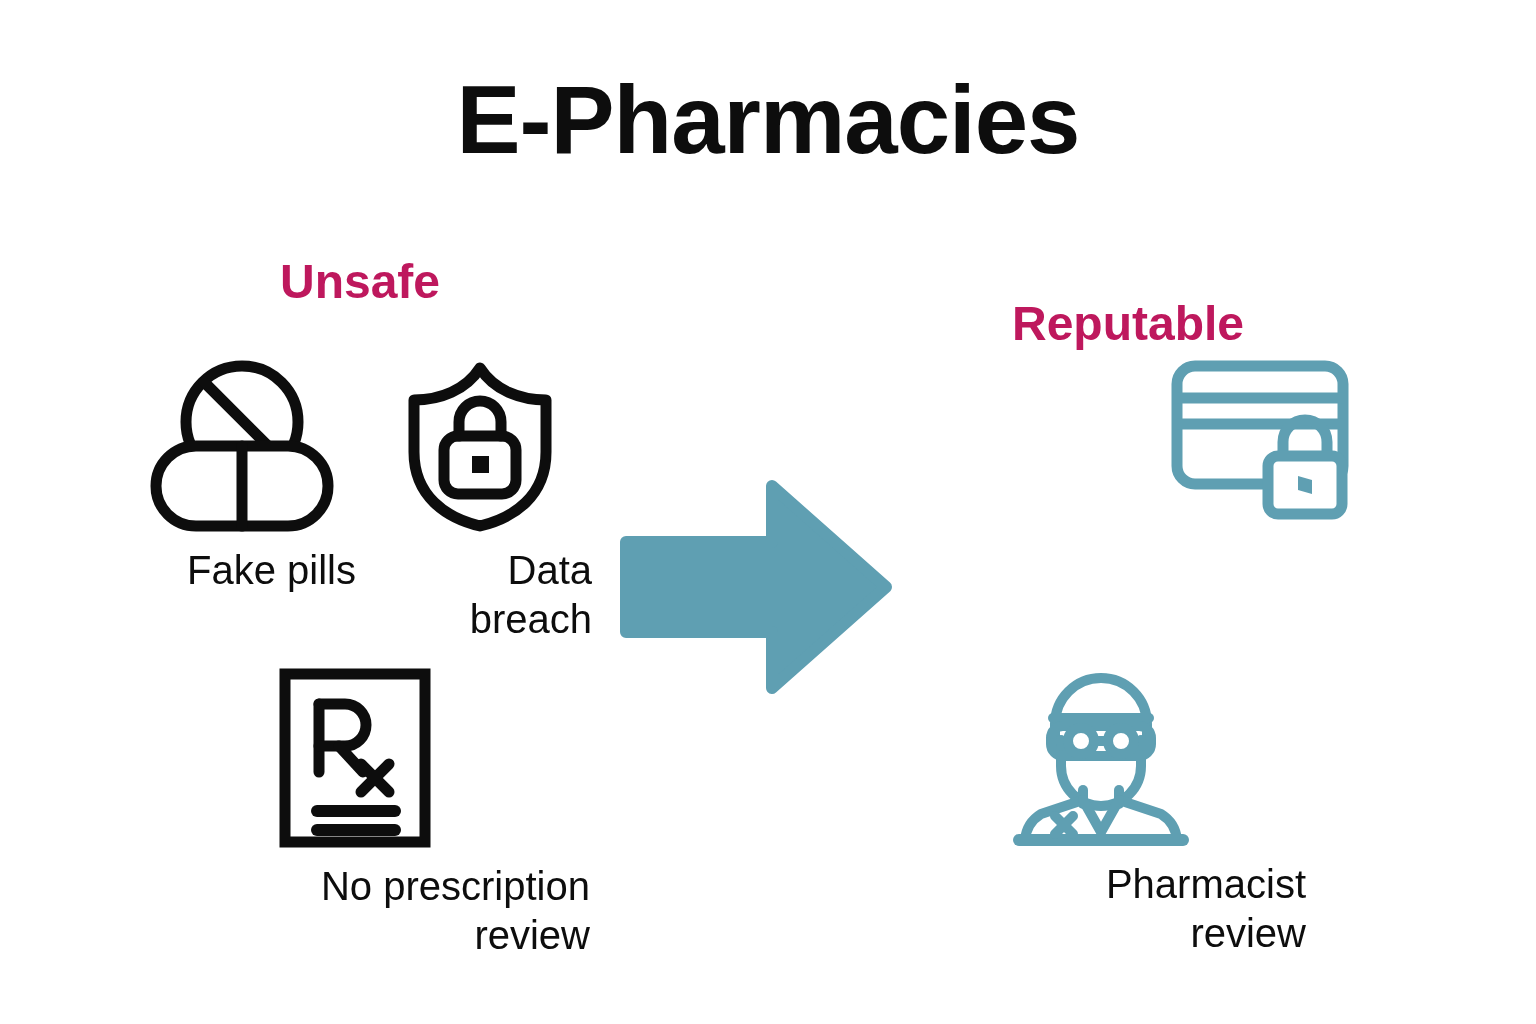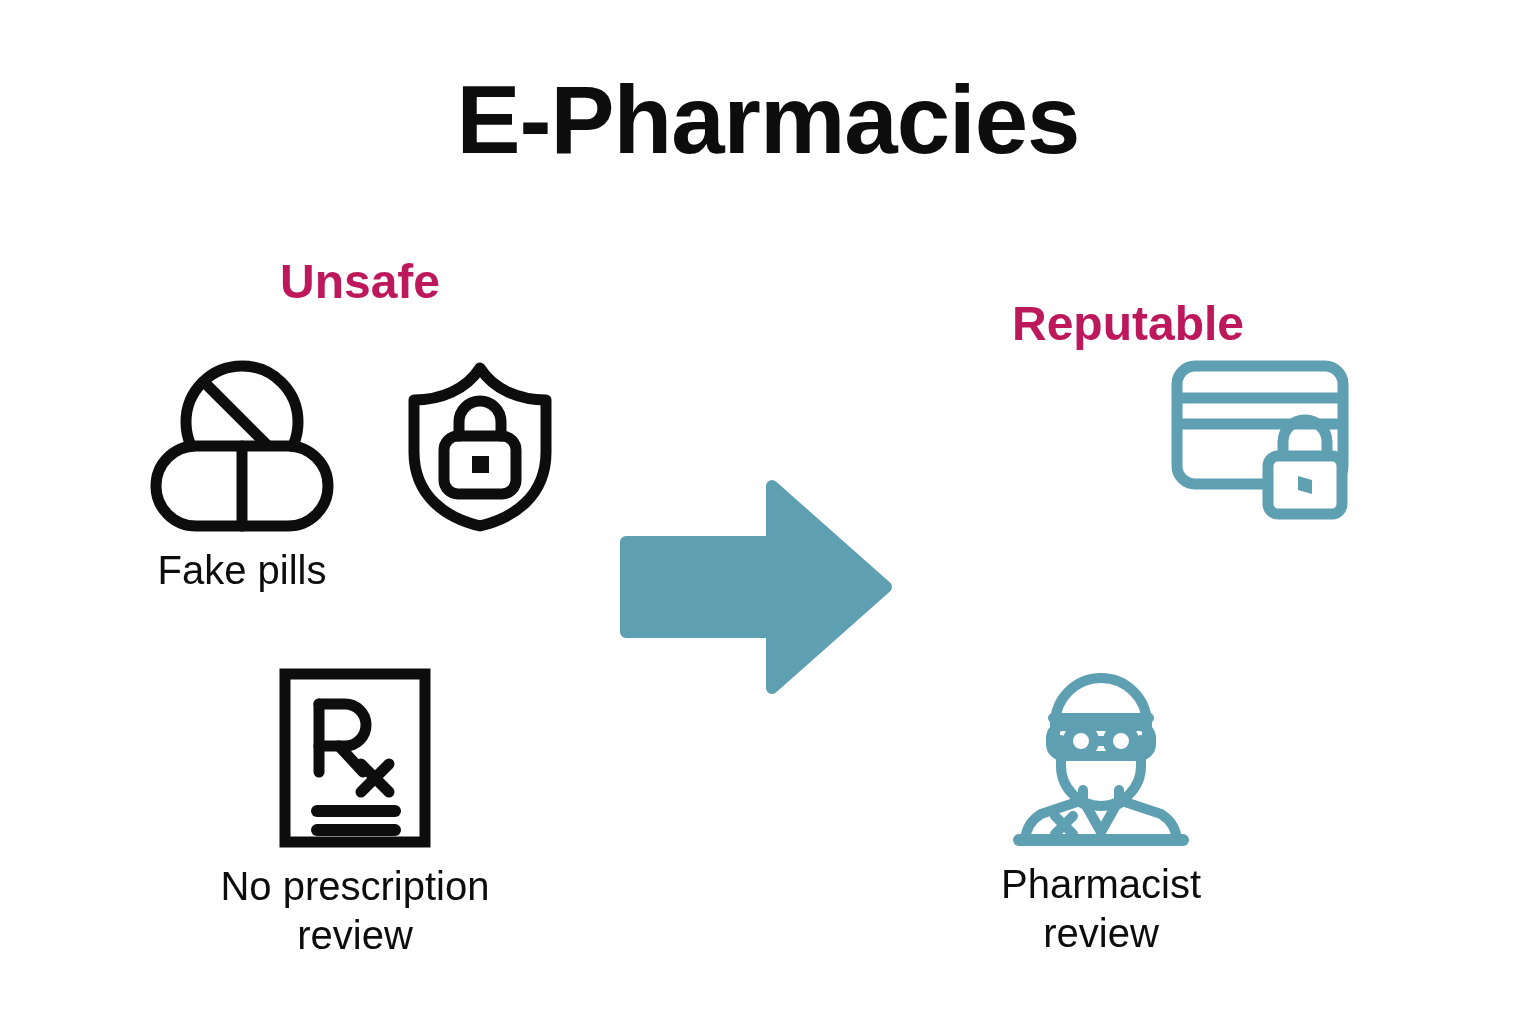--- a/index.html
+++ b/index.html
@@ -43,21 +43,21 @@
     line-height: 1.0;
     text-align: center;
     color: #be185d;
   }
   .col-head.unsafe   { top: 258px; left: 160px;  width: 400px; }
   .col-head.reputable{ top: 258px; left: 928px;  width: 400px; margin-top: 42px; }
 
   
   .cell {
     position: absolute;
-    text-align: center;
+    text-align: right;
   }
   .cell .icon-wrap {
     display: flex;
     align-items: flex-end;
     justify-content: center;
   }
   .cell .label {
     font-size: 40px;
     font-weight: 500;
     line-height: 1.22;
@@ -130,20 +130,22 @@
                    C 120 40 94 30 80 8 Z"></path>
 
           <path d="M59 76 L59 62 A21 21 0 0 1 101 62 L101 76"></path>
 
           <rect x="44" y="76" width="72" height="58" rx="14" ry="14"></rect>
         </g>
 
         <rect x="72" y="96" width="17" height="17" fill="#0d0d0d"></rect>
       </svg>
     </div>
+    <div class="label">Data
+breach</div>
   </div>
 
   <div class="cell cell-no-rx">
     <div class="icon-wrap">
       <svg width="152" height="180" viewBox="0 0 152 180">
 
         <rect x="6" y="6" width="140" height="168" fill="#ffffff" stroke="#0d0d0d" stroke-width="11"></rect>
 
         <g fill="none" stroke="#0d0d0d" stroke-width="11" stroke-linecap="round" stroke-linejoin="round">
           <path d="M40 36 L40 104"></path>

